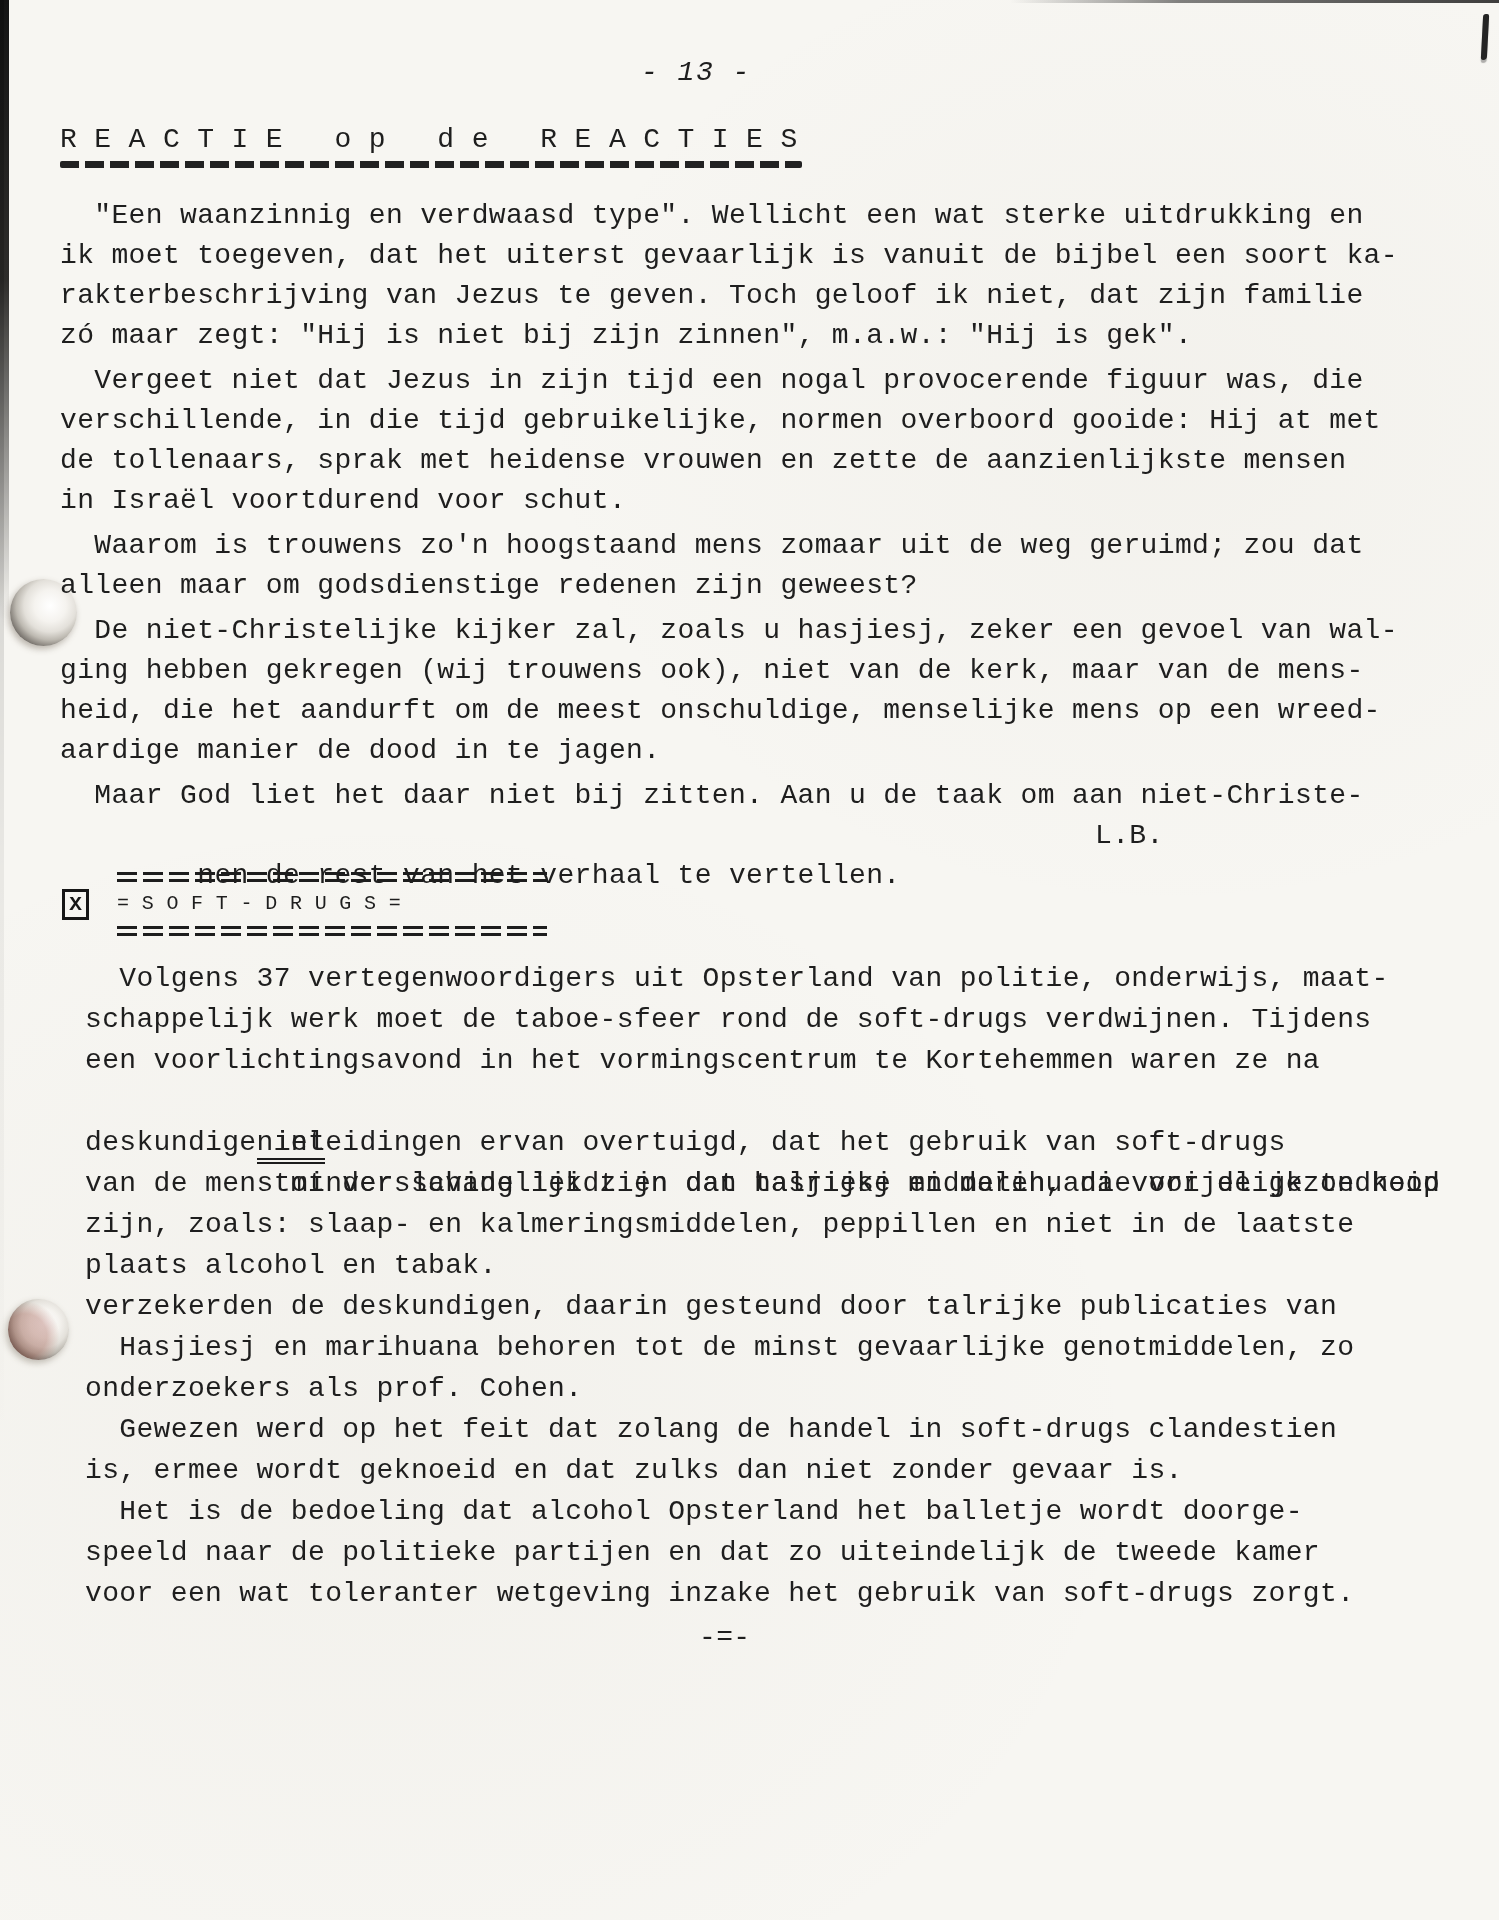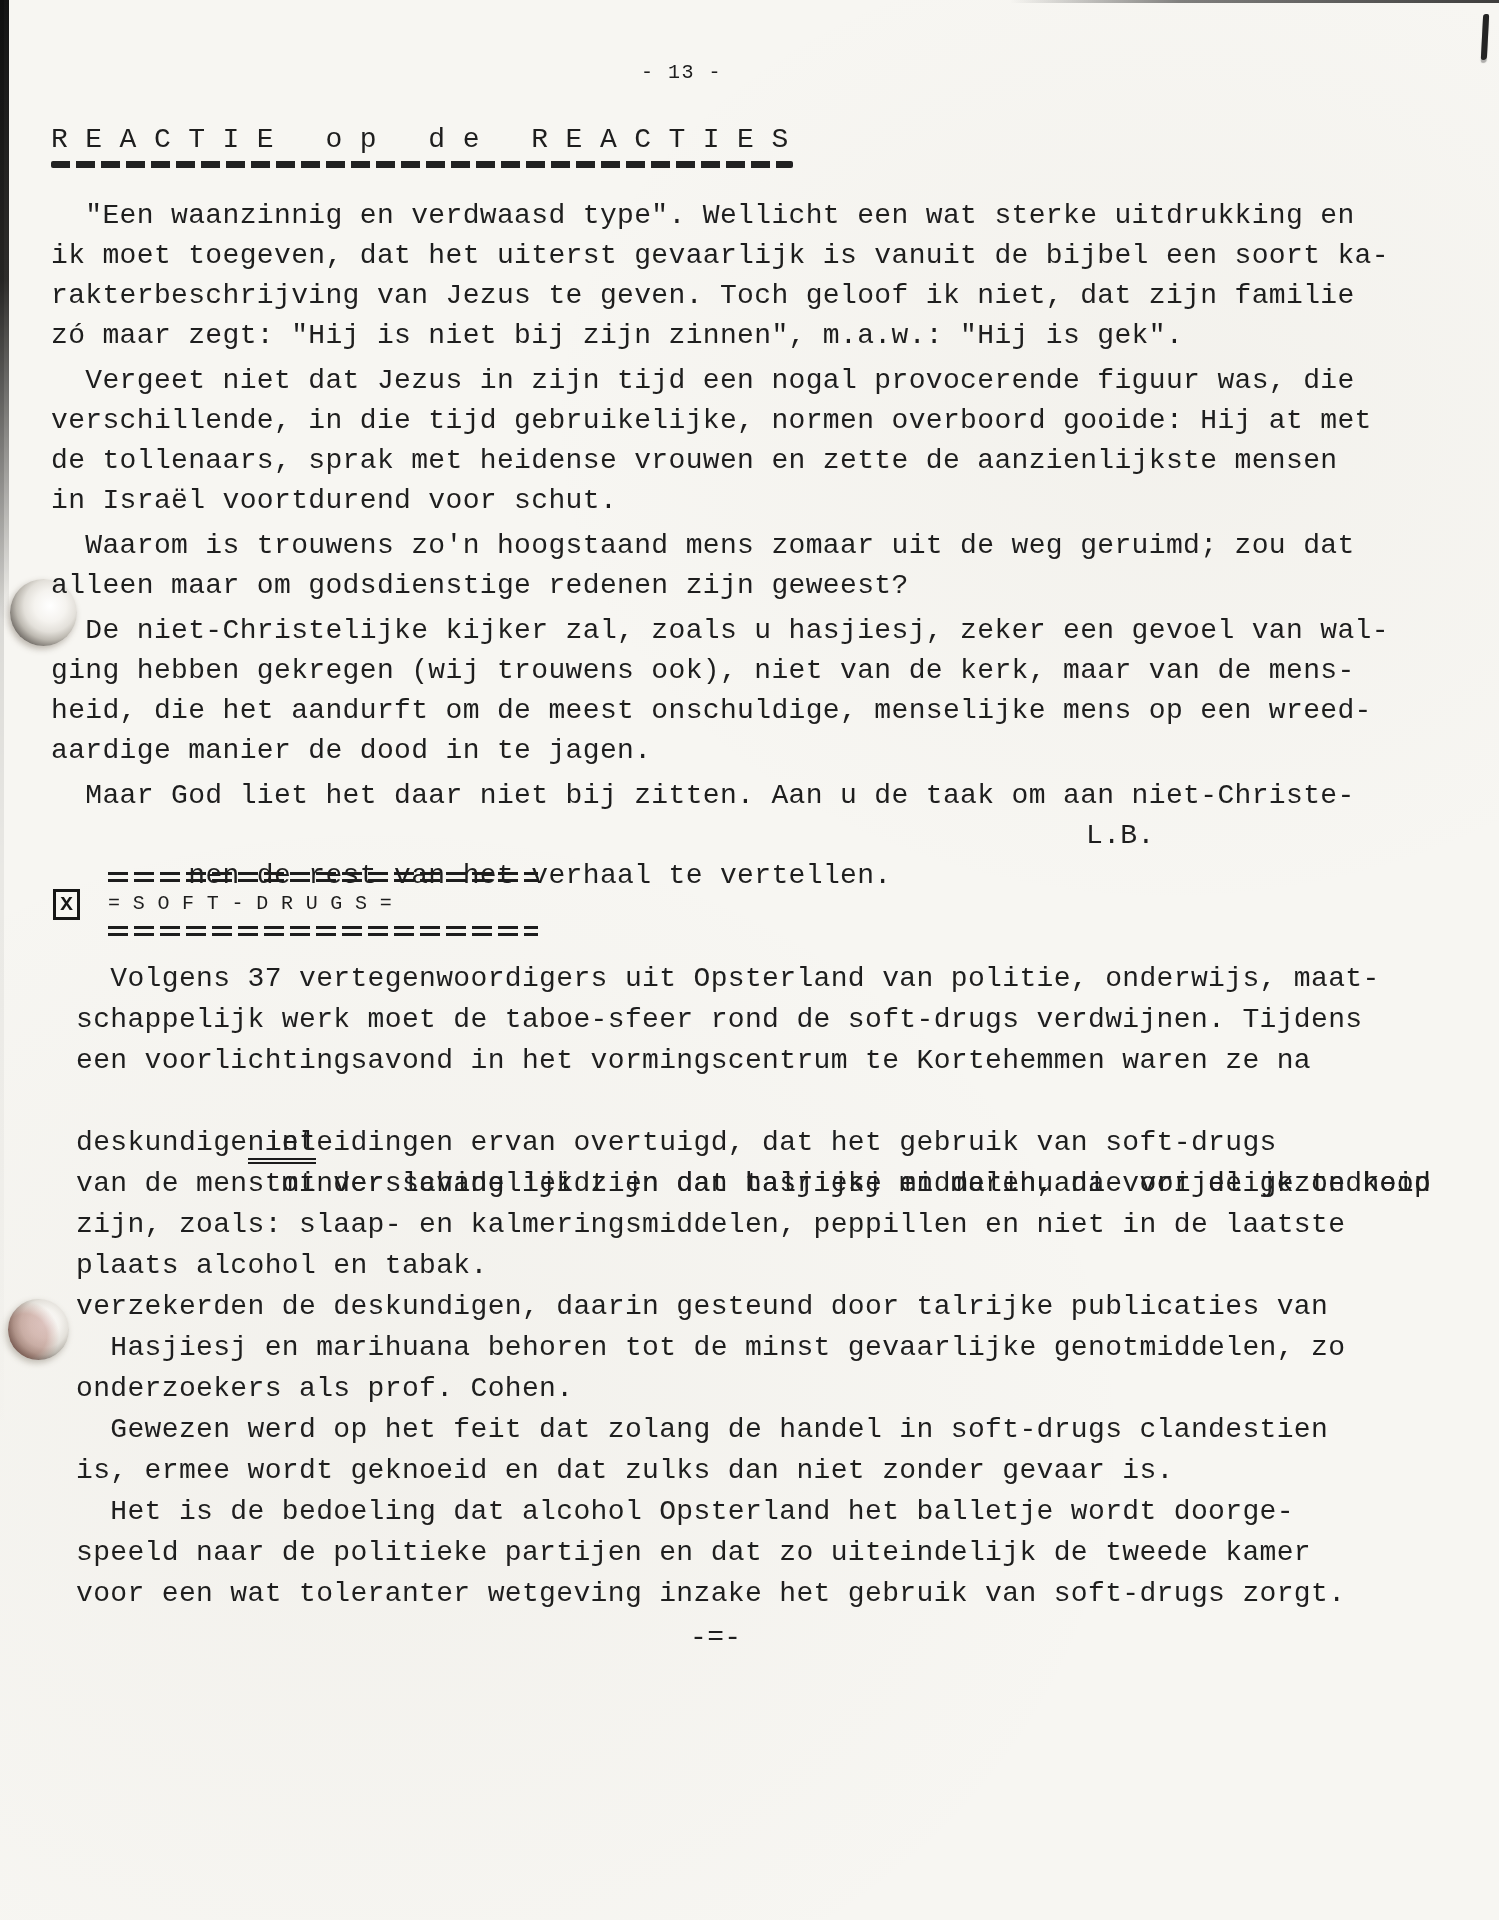--- a/index.html
+++ b/index.html
@@ -7,23 +7,23 @@
     position:relative; width:1499px; height:1920px; overflow:hidden;
     background-color:#f7f6f2;
     background-image:
       radial-gradient(ellipse 900px 700px at 78% 22%, rgba(175,165,145,0.06), rgba(175,165,145,0) 70%),
       radial-gradient(ellipse 1100px 900px at 25% 75%, rgba(150,140,120,0.05), rgba(150,140,120,0) 70%);
     font-family:"Liberation Mono","DejaVu Sans Mono",monospace;
     color:#1e1e1e;
   }
   .pagenum {
     position:absolute; left:641px; top:53px;
-    font-size:20px; line-height:40px; letter-spacing:1.5px; white-space:pre;
+    font-size:28px; line-height:40px; letter-spacing:1.5px; white-space:pre;font-style:italic;
   }
-  .content { position:absolute; left:51px; top:120px; width:1395px; }
+  .content { position:absolute; left:60px; top:120px; width:1395px; }
   .tl { height:40px; line-height:40px; font-size:28px; letter-spacing:0.35px; white-space:pre; }
   .tl.rel { position:relative; }
   .para { margin-top:5px; }
   .para.first { margin-top:28px; }
 
   .r-title { display:block; font-size:28px; line-height:40px; letter-spacing:0.35px; white-space:pre; }
   .r-rule {
     width:742px; height:7px; margin-top:1px; border-radius:2px;
     background:repeating-linear-gradient(90deg,#222 0 19px, rgba(0,0,0,0) 19px 25px);
   }

